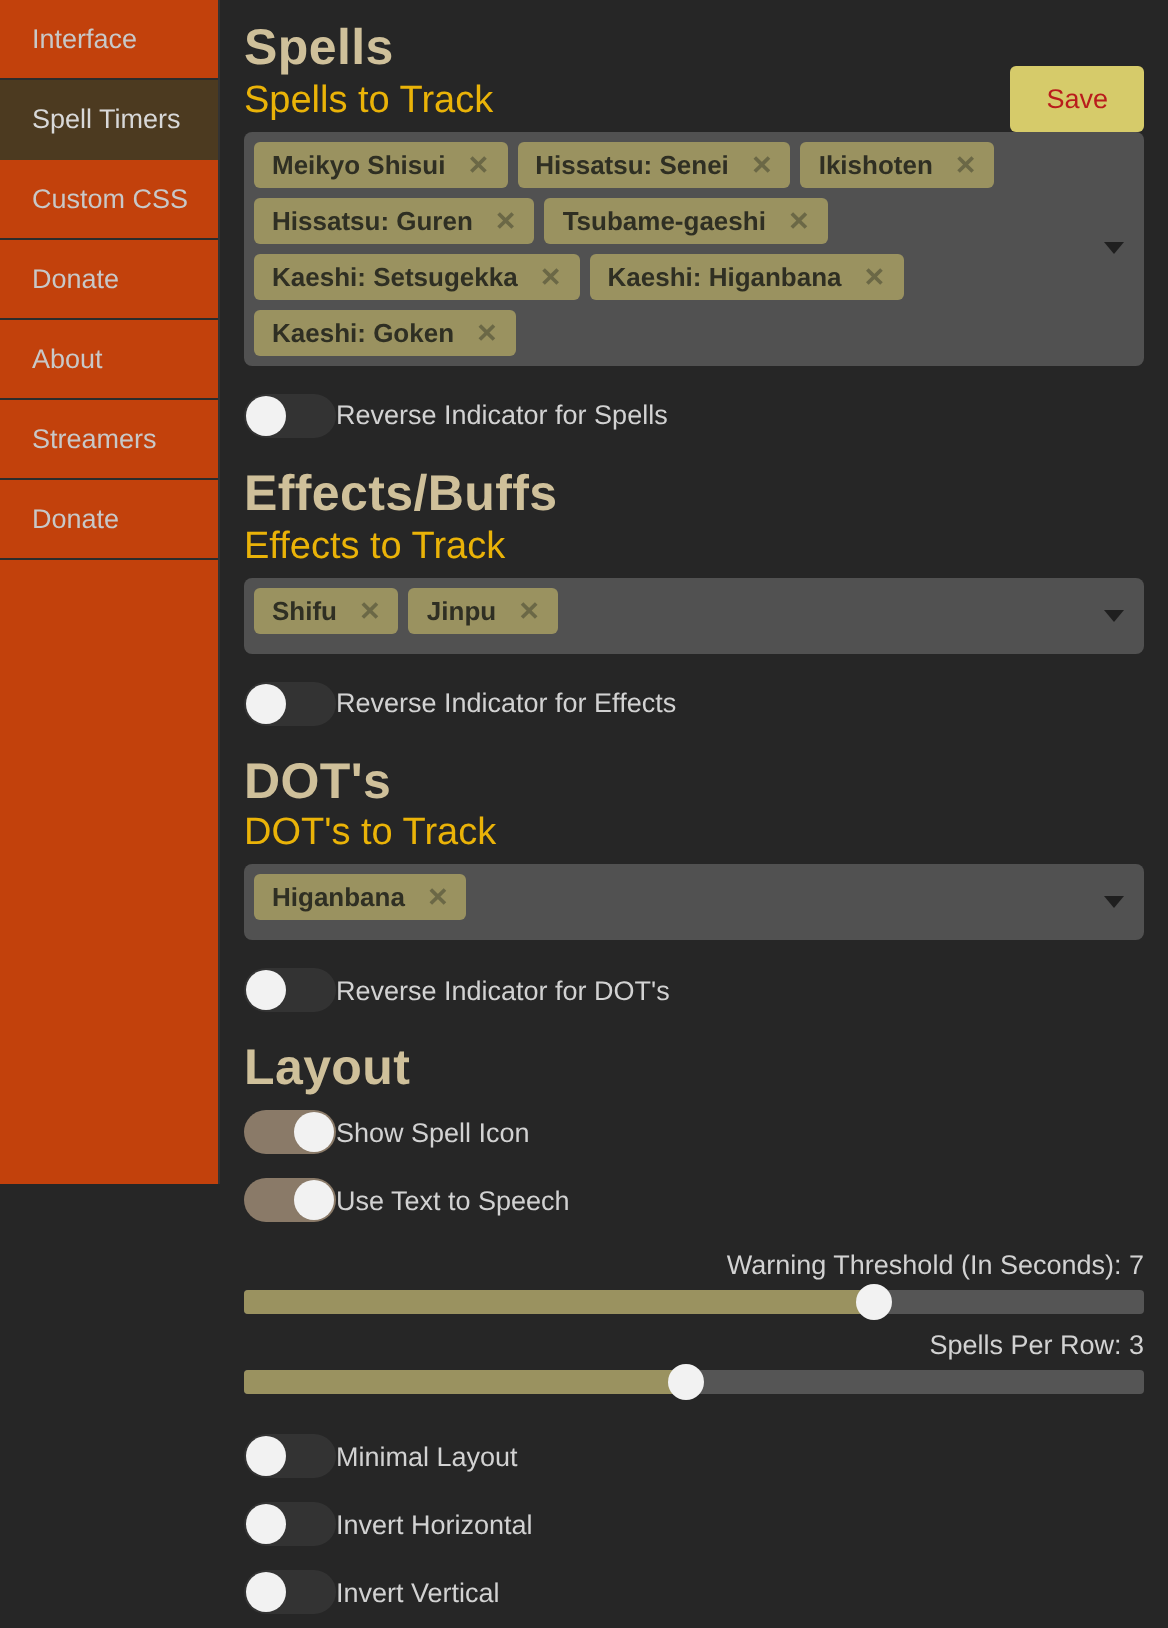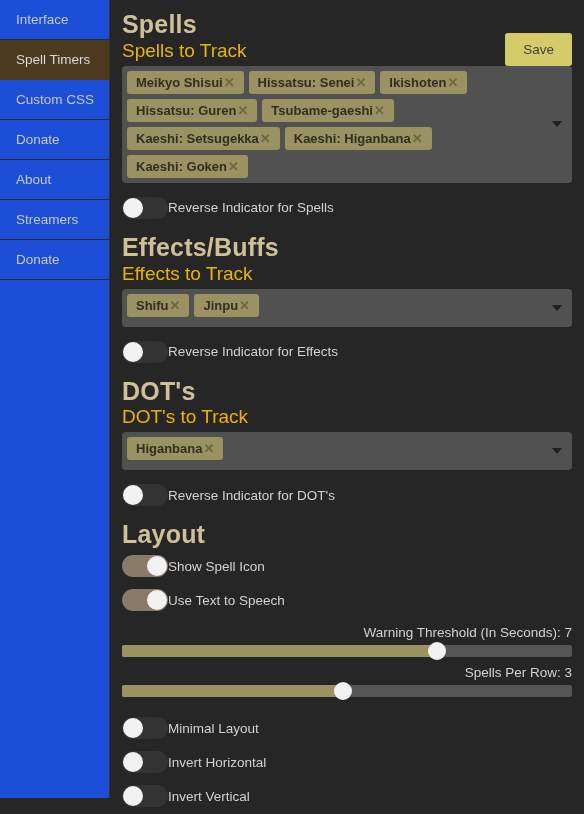--- a/index.html
+++ b/index.html
@@ -6,22 +6,22 @@
   html, body {
     width: 584px; height: 814px;
     background: #262626;
     font-family: "Liberation Sans", sans-serif;
     overflow: hidden;
   }
   .app { display: flex; width: 584px; height: 814px; }
 
   
   .sidebar {
-    width: 110px; min-width: 110px; height: 798px;
-    background: #1d4ed8;
+    width: 110px; min-width: 110px; height: 592px;
+    background: #c2410c;
     border-right: 1px solid #333;
     display: flex; flex-direction: column;
   }
   .nav-item {
     height: 40px;
     display: flex; align-items: center;
     padding-left: 16px;
     font-size: 13.5px;
     color: #c8c8c8;
     border-bottom: 1px solid #2c2c2c;
@@ -53,21 +53,21 @@
     letter-spacing: .2px;
   }
   .sub-label {
     font-size: 19px;
     color: #eab308;
     margin-top: 1px;
     margin-bottom: 4px;
   }
   .save-btn {
     background: #d6cb6a;
-    color: #404040;
+    color: #b91c1c;
     border: none;
     border-radius: 3px;
     font-size: 13.5px;
     font-family: "Liberation Sans", sans-serif;
     padding: 9px 18px;
     cursor: pointer;
     margin-top: 4px;
   }
 
   
@@ -81,21 +81,21 @@
     align-content: flex-start;
     cursor: pointer;
   }
   .tag {
     background: #9a9260;
     color: #2f2f23;
     border-radius: 3px;
     font-size: 13px;
     font-weight: bold;
     padding: 5px 9px;
-    display: inline-flex; align-items: center; gap: 1px;
+    display: inline-flex; align-items: center; gap: 11px;
     line-height: 1;
     white-space: nowrap;
   }
   .tag .x {
     color: #6b6846;
     font-size: 13px;
     font-weight: bold;
     cursor: pointer;
   }
   .caret {

